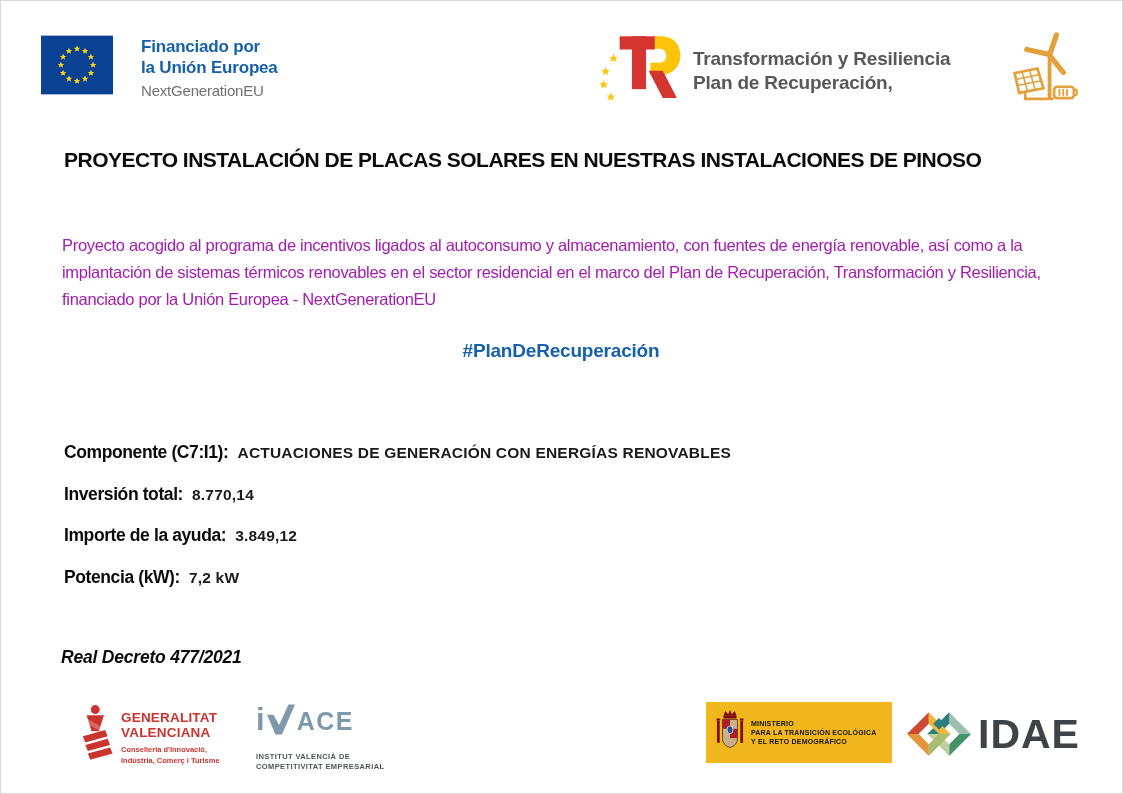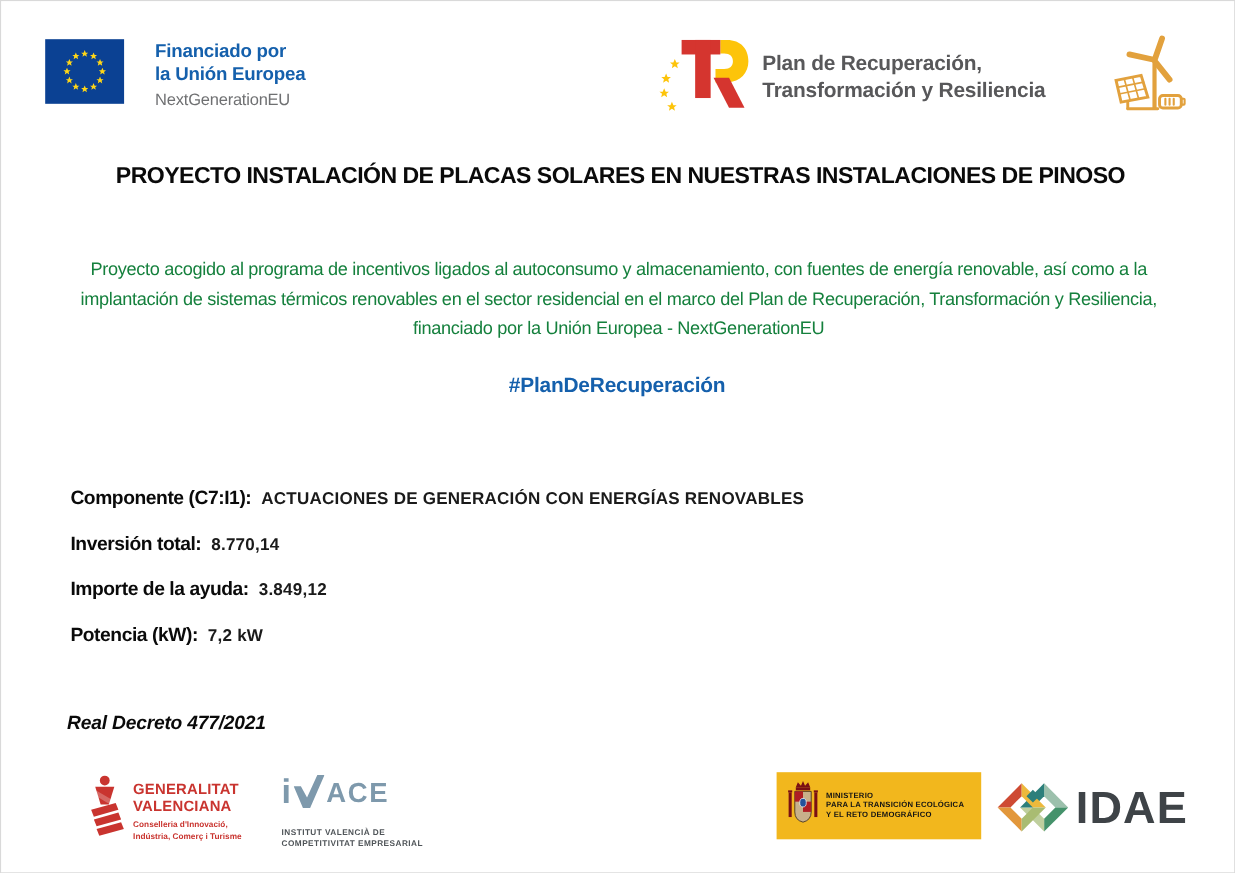--- a/index.html
+++ b/index.html
@@ -17,25 +17,25 @@
 
   .prtr-logo{position:absolute;left:594px;top:28px;display:flex;gap:10px;align-items:center;}
   .prtr-text{padding-top:6px;}
   .prtr-text div{font-size:19px;font-weight:700;color:#58585A;line-height:24px;letter-spacing:-0.2px;}
 
   .renewable{position:absolute;left:1006px;top:28px;}
 
   
   .title{
     position:absolute;left:63px;top:144px;width:1000px;margin:0;
-    font-size:21px;font-weight:700;line-height:29px;letter-spacing:-0.5px;color:#0a0a0a;text-align:center;
+    font-size:21px;font-weight:700;line-height:29px;letter-spacing:-0.5px;color:#0a0a0a;
   }
   .desc{
-    position:absolute;left:61px;top:231px;width:1001px;margin:0;text-align:center;
-    font-size:16.5px;font-weight:400;line-height:27px;letter-spacing:-0.3px;color:#15803d;
+    position:absolute;left:61px;top:231px;width:1001px;margin:0;
+    font-size:16.5px;font-weight:400;line-height:27px;letter-spacing:-0.3px;color:#a21caf;
   }
   .hashtag{
     position:absolute;left:0;top:339px;width:1120px;text-align:center;
     font-size:19px;font-weight:700;color:#1560AC;letter-spacing:-0.2px;
   }
   .fields{position:absolute;left:63px;top:441px;}
   .field{display:flex;align-items:baseline;gap:9px;margin-bottom:20.5px;}
   .flabel{font-size:17.5px;font-weight:700;letter-spacing:-0.4px;color:#0a0a0a;white-space:nowrap;}
   .fvalue{font-size:15.5px;font-weight:700;letter-spacing:0.2px;color:#1a1a1a;white-space:nowrap;}
   .decree{
@@ -106,22 +106,22 @@
         <path transform="translate(18,77) scale(1.45)" d="M0,-3.6 1.06,-1.11 3.42,-1.11 1.55,0.42 2.12,2.91 0,1.44 -2.12,2.91 -1.55,0.42 -3.42,-1.11 -1.06,-1.11 Z"></path>
         <path d="M68,8 L75,8 C89,8 97,17 97,30 C97,42 89,51 75,52 L63,52 L63,38 L72,38 C78,38 81,35 81,30 C81,25 78,22 72,22 L68,22 Z"></path>
       </g>
       <g fill="#D5352F">
         <rect x="28" y="8" width="40" height="15"></rect>
         <rect x="42" y="8" width="16" height="60"></rect>
         <polygon points="61,47 77,47 93,78 77,78"></polygon>
       </g>
     </svg>
     <div class="prtr-text">
+      <div>Transformación y Resiliencia</div>
       <div>Plan de Recuperación,</div>
-      <div>Transformación y Resiliencia</div>
     </div>
   </div>
 
   <svg class="renewable" width="76" height="76" viewBox="0 0 100 100">
     <g stroke="#E2A13D" fill="none" stroke-linecap="round">
       <line x1="56" y1="36" x2="56" y2="90" stroke-width="5"></line>
       <line x1="56" y1="34" x2="65" y2="8" stroke-width="7"></line>
       <line x1="54" y1="33" x2="26" y2="27" stroke-width="7"></line>
       <line x1="58" y1="37" x2="74" y2="57" stroke-width="7"></line>
       <polygon points="10,58 40,52 48,78 16,84" stroke-width="3.5"></polygon>

